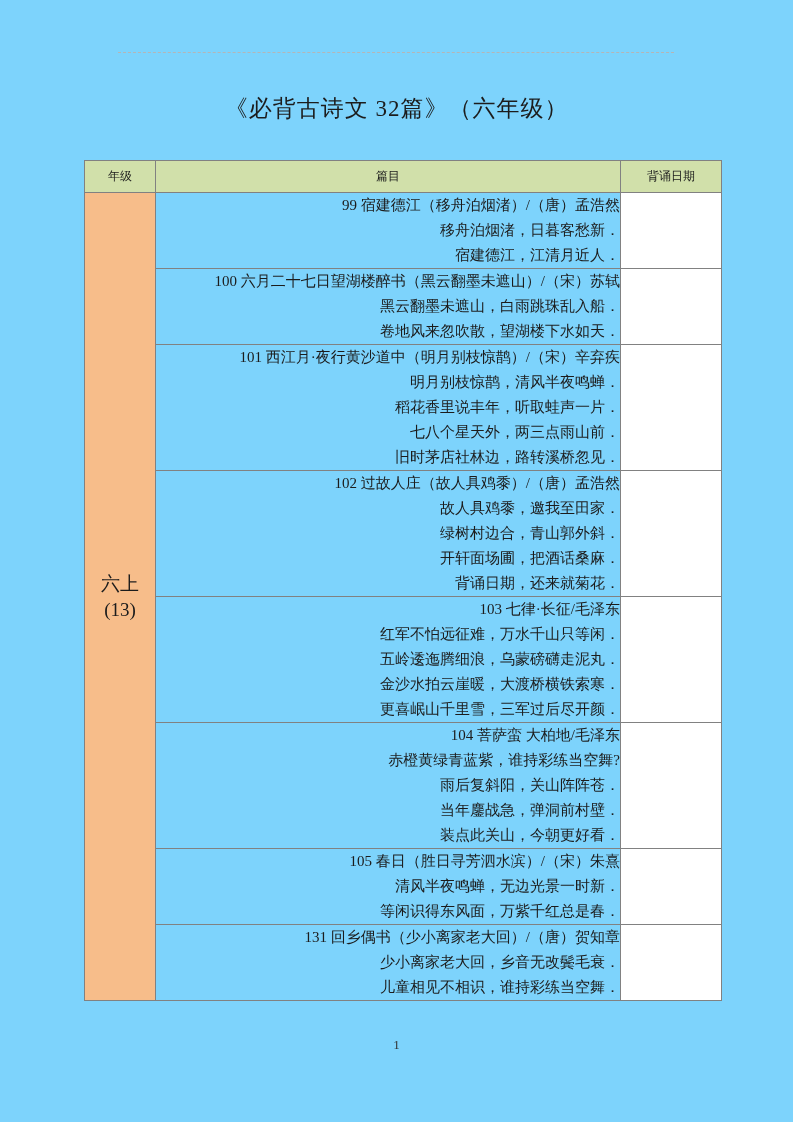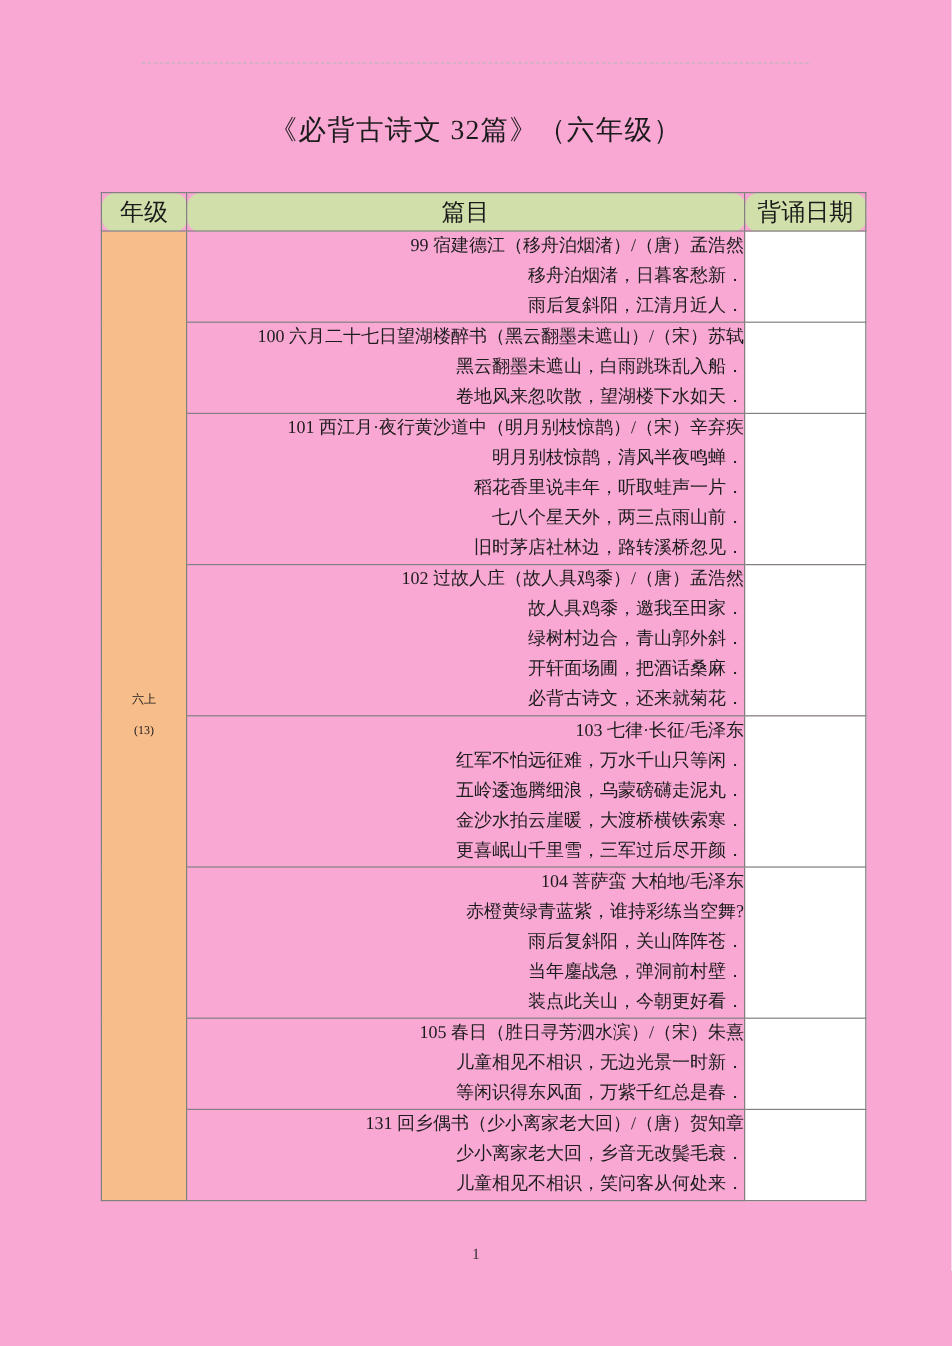--- a/index.html
+++ b/index.html
@@ -6,21 +6,21 @@
     --header-bg:#d1e0aa;
     --grade-bg:#f7bd8a;
     --border-color:#818181;
     --text-color:#1c1c1c;
   }
   *{box-sizing:border-box;}
   html,body{margin:0;padding:0;background:#ffffff;}
   .page{
     position:relative;
     width:793px;height:1122px;
-    background:#f9a8d4;
+    background:#7dd3fc;
     font-family:"Liberation Serif","DejaVu Serif",serif;
     color:var(--text-color);
     overflow:hidden;
     padding-left:44px;
   }
   .header-rule{
     position:absolute;left:118px;top:52px;width:556px;height:0;
     border-top:1px dashed #b5b5b5;
   }
   .doc-title{
@@ -34,27 +34,27 @@
     border-collapse:collapse;table-layout:fixed;
     font-size:15px;
   }
   table.poems th,table.poems td{
     border:1px solid var(--border-color);
     padding:0;
   }
   thead th{
     background:var(--header-bg);
     height:32px;
-    font-weight:400;font-size:20px;
-    text-align:center;vertical-align:middle;border-radius:11px;
+    font-weight:400;font-size:12px;
+    text-align:center;vertical-align:middle;
   }
   td.grade{
     background:var(--grade-bg);
     text-align:center;vertical-align:middle;
-    font-size:10px;line-height:26px;
+    font-size:19px;line-height:26px;
   }
   td.piece{
     vertical-align:top;
     padding:1px 5px 5px 5px;
   }
   td.date{background:#ffffff;}
   .ptitle{
     text-align:right;line-height:25px;white-space:nowrap;
   }
   .pline{
@@ -89,21 +89,21 @@
     </thead>
     <tbody>
       <tr>
         <td class="grade" rowspan="8">
           <div>六上</div>
           <div>(13)</div>
         </td>
         <td class="piece">
           <div class="ptitle">99 宿建德江（移舟泊烟渚）/（唐）孟浩然</div>
           <div class="pline">移舟泊烟渚，日暮客愁新．</div>
-          <div class="pline">雨后复斜阳，江清月近人．</div>
+          <div class="pline">宿建德江，江清月近人．</div>
         </td>
         <td class="date"></td>
       </tr>
 
       <tr>
         <td class="piece">
           <div class="ptitle">100 六月二十七日望湖楼醉书（黑云翻墨未遮山）/（宋）苏轼</div>
           <div class="pline">黑云翻墨未遮山，白雨跳珠乱入船．</div>
           <div class="pline">卷地风来忽吹散，望湖楼下水如天．</div>
         </td>
@@ -120,21 +120,21 @@
         </td>
         <td class="date"></td>
       </tr>
 
       <tr>
         <td class="piece">
           <div class="ptitle">102 过故人庄（故人具鸡黍）/（唐）孟浩然</div>
           <div class="pline">故人具鸡黍，邀我至田家．</div>
           <div class="pline">绿树村边合，青山郭外斜．</div>
           <div class="pline">开轩面场圃，把酒话桑麻．</div>
-          <div class="pline">必背古诗文，还来就菊花．</div>
+          <div class="pline">背诵日期，还来就菊花．</div>
         </td>
         <td class="date"></td>
       </tr>
 
       <tr>
         <td class="piece">
           <div class="ptitle">103 七律·长征/毛泽东</div>
           <div class="pline">红军不怕远征难，万水千山只等闲．</div>
           <div class="pline">五岭逶迤腾细浪，乌蒙磅礴走泥丸．</div>
           <div class="pline">金沙水拍云崖暖，大渡桥横铁索寒．</div>
@@ -150,31 +150,31 @@
           <div class="pline">雨后复斜阳，关山阵阵苍．</div>
           <div class="pline">当年鏖战急，弹洞前村壁．</div>
           <div class="pline">装点此关山，今朝更好看．</div>
         </td>
         <td class="date"></td>
       </tr>
 
       <tr>
         <td class="piece">
           <div class="ptitle">105 春日（胜日寻芳泗水滨）/（宋）朱熹</div>
-          <div class="pline">儿童相见不相识，无边光景一时新．</div>
+          <div class="pline">清风半夜鸣蝉，无边光景一时新．</div>
           <div class="pline">等闲识得东风面，万紫千红总是春．</div>
         </td>
         <td class="date"></td>
       </tr>
 
       <tr>
         <td class="piece">
           <div class="ptitle">131 回乡偶书（少小离家老大回）/（唐）贺知章</div>
           <div class="pline">少小离家老大回，乡音无改鬓毛衰．</div>
-          <div class="pline">儿童相见不相识，笑问客从何处来．</div>
+          <div class="pline">儿童相见不相识，谁持彩练当空舞．</div>
         </td>
         <td class="date"></td>
       </tr>
     </tbody>
   </table>
 
   <div class="page-number">1</div>
 
 </div>
 

